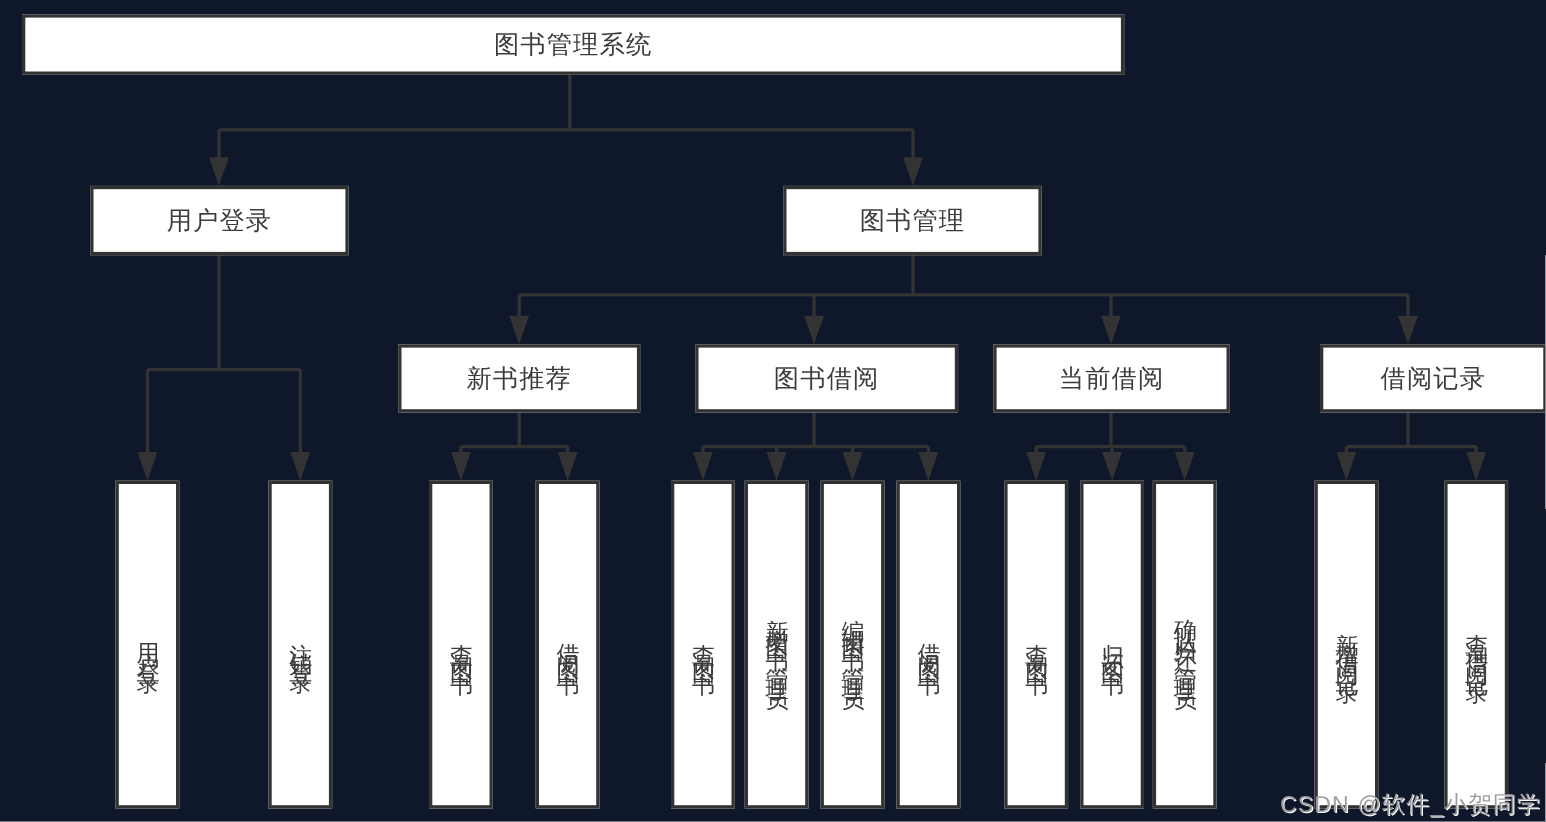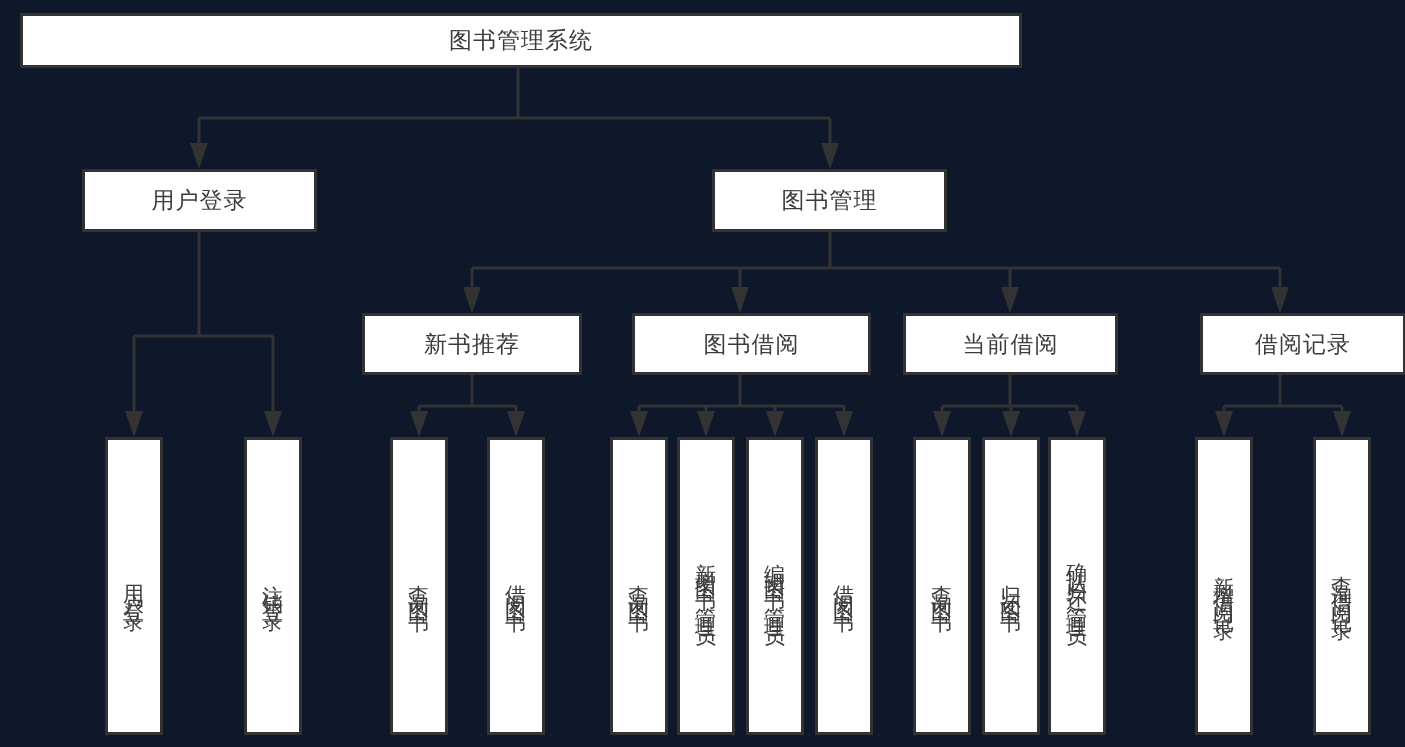--- a/index.html
+++ b/index.html
@@ -152,14 +152,15 @@
   <div class="leaf" style="left:1048px;">
     <span>确认归还（管理员）</span>
   </div>
   <div class="leaf" style="left:1195px;">
     <span>新增借阅记录</span>
   </div>
   <div class="leaf" style="left:1313px;">
     <span>查询借阅记录</span>
   </div>
 
+  <div id="watermark">CSDN @软件_小贺同学</div>
 
 </div>
 
 </body></html>

